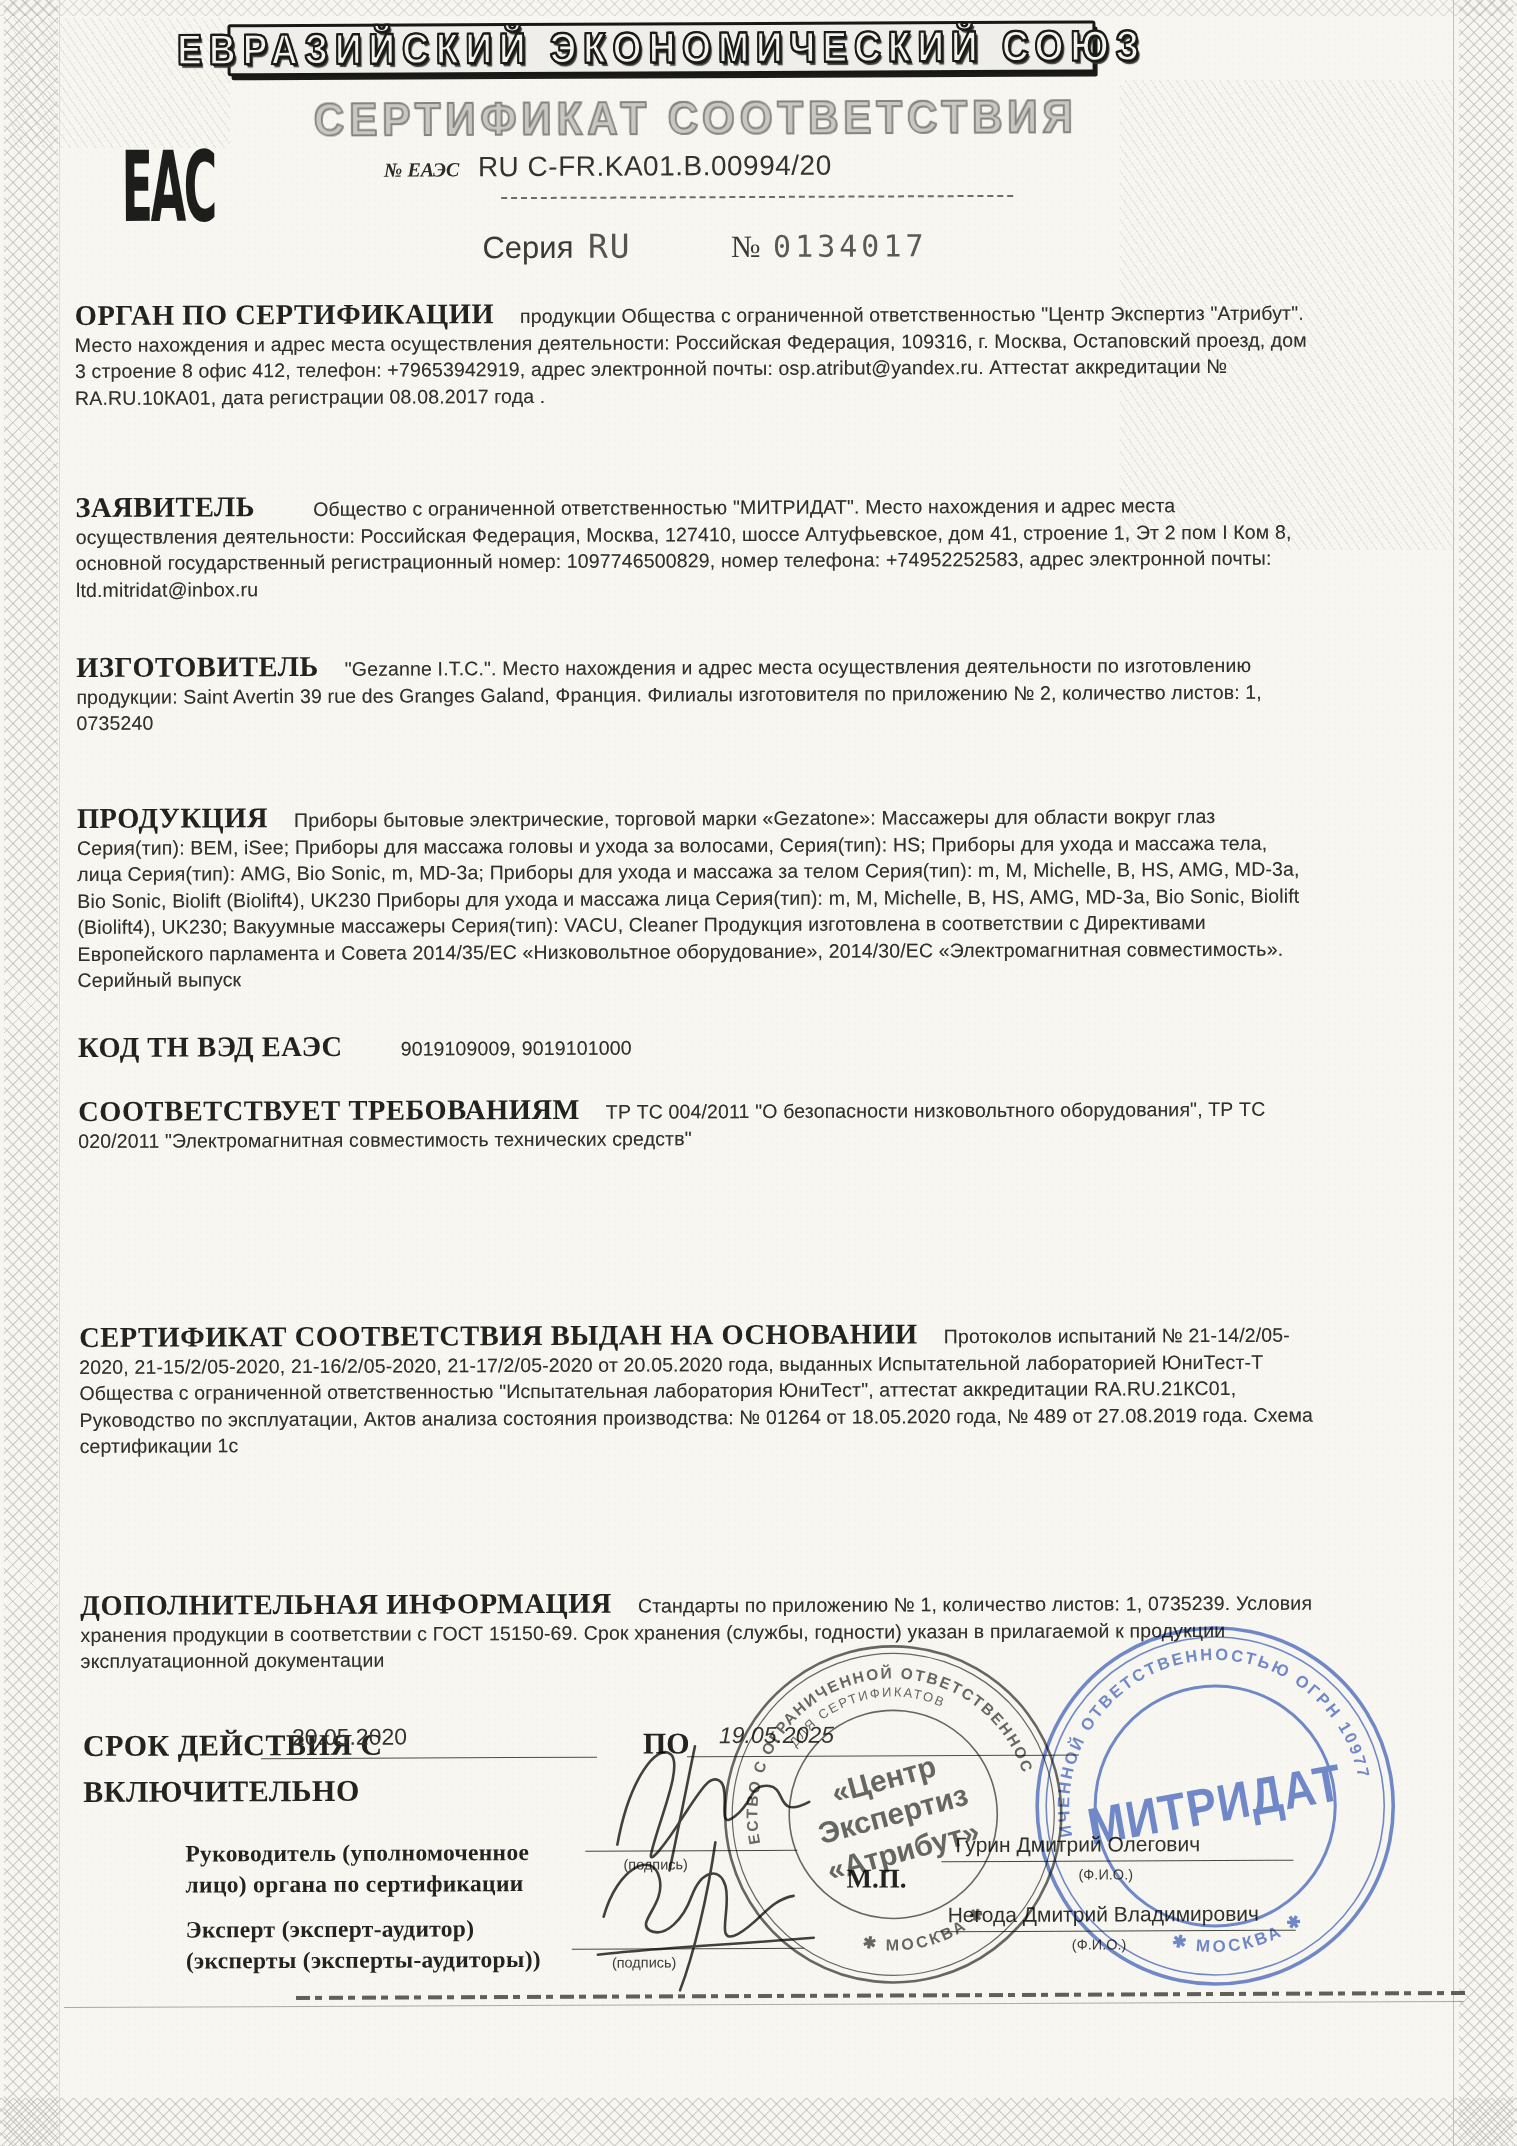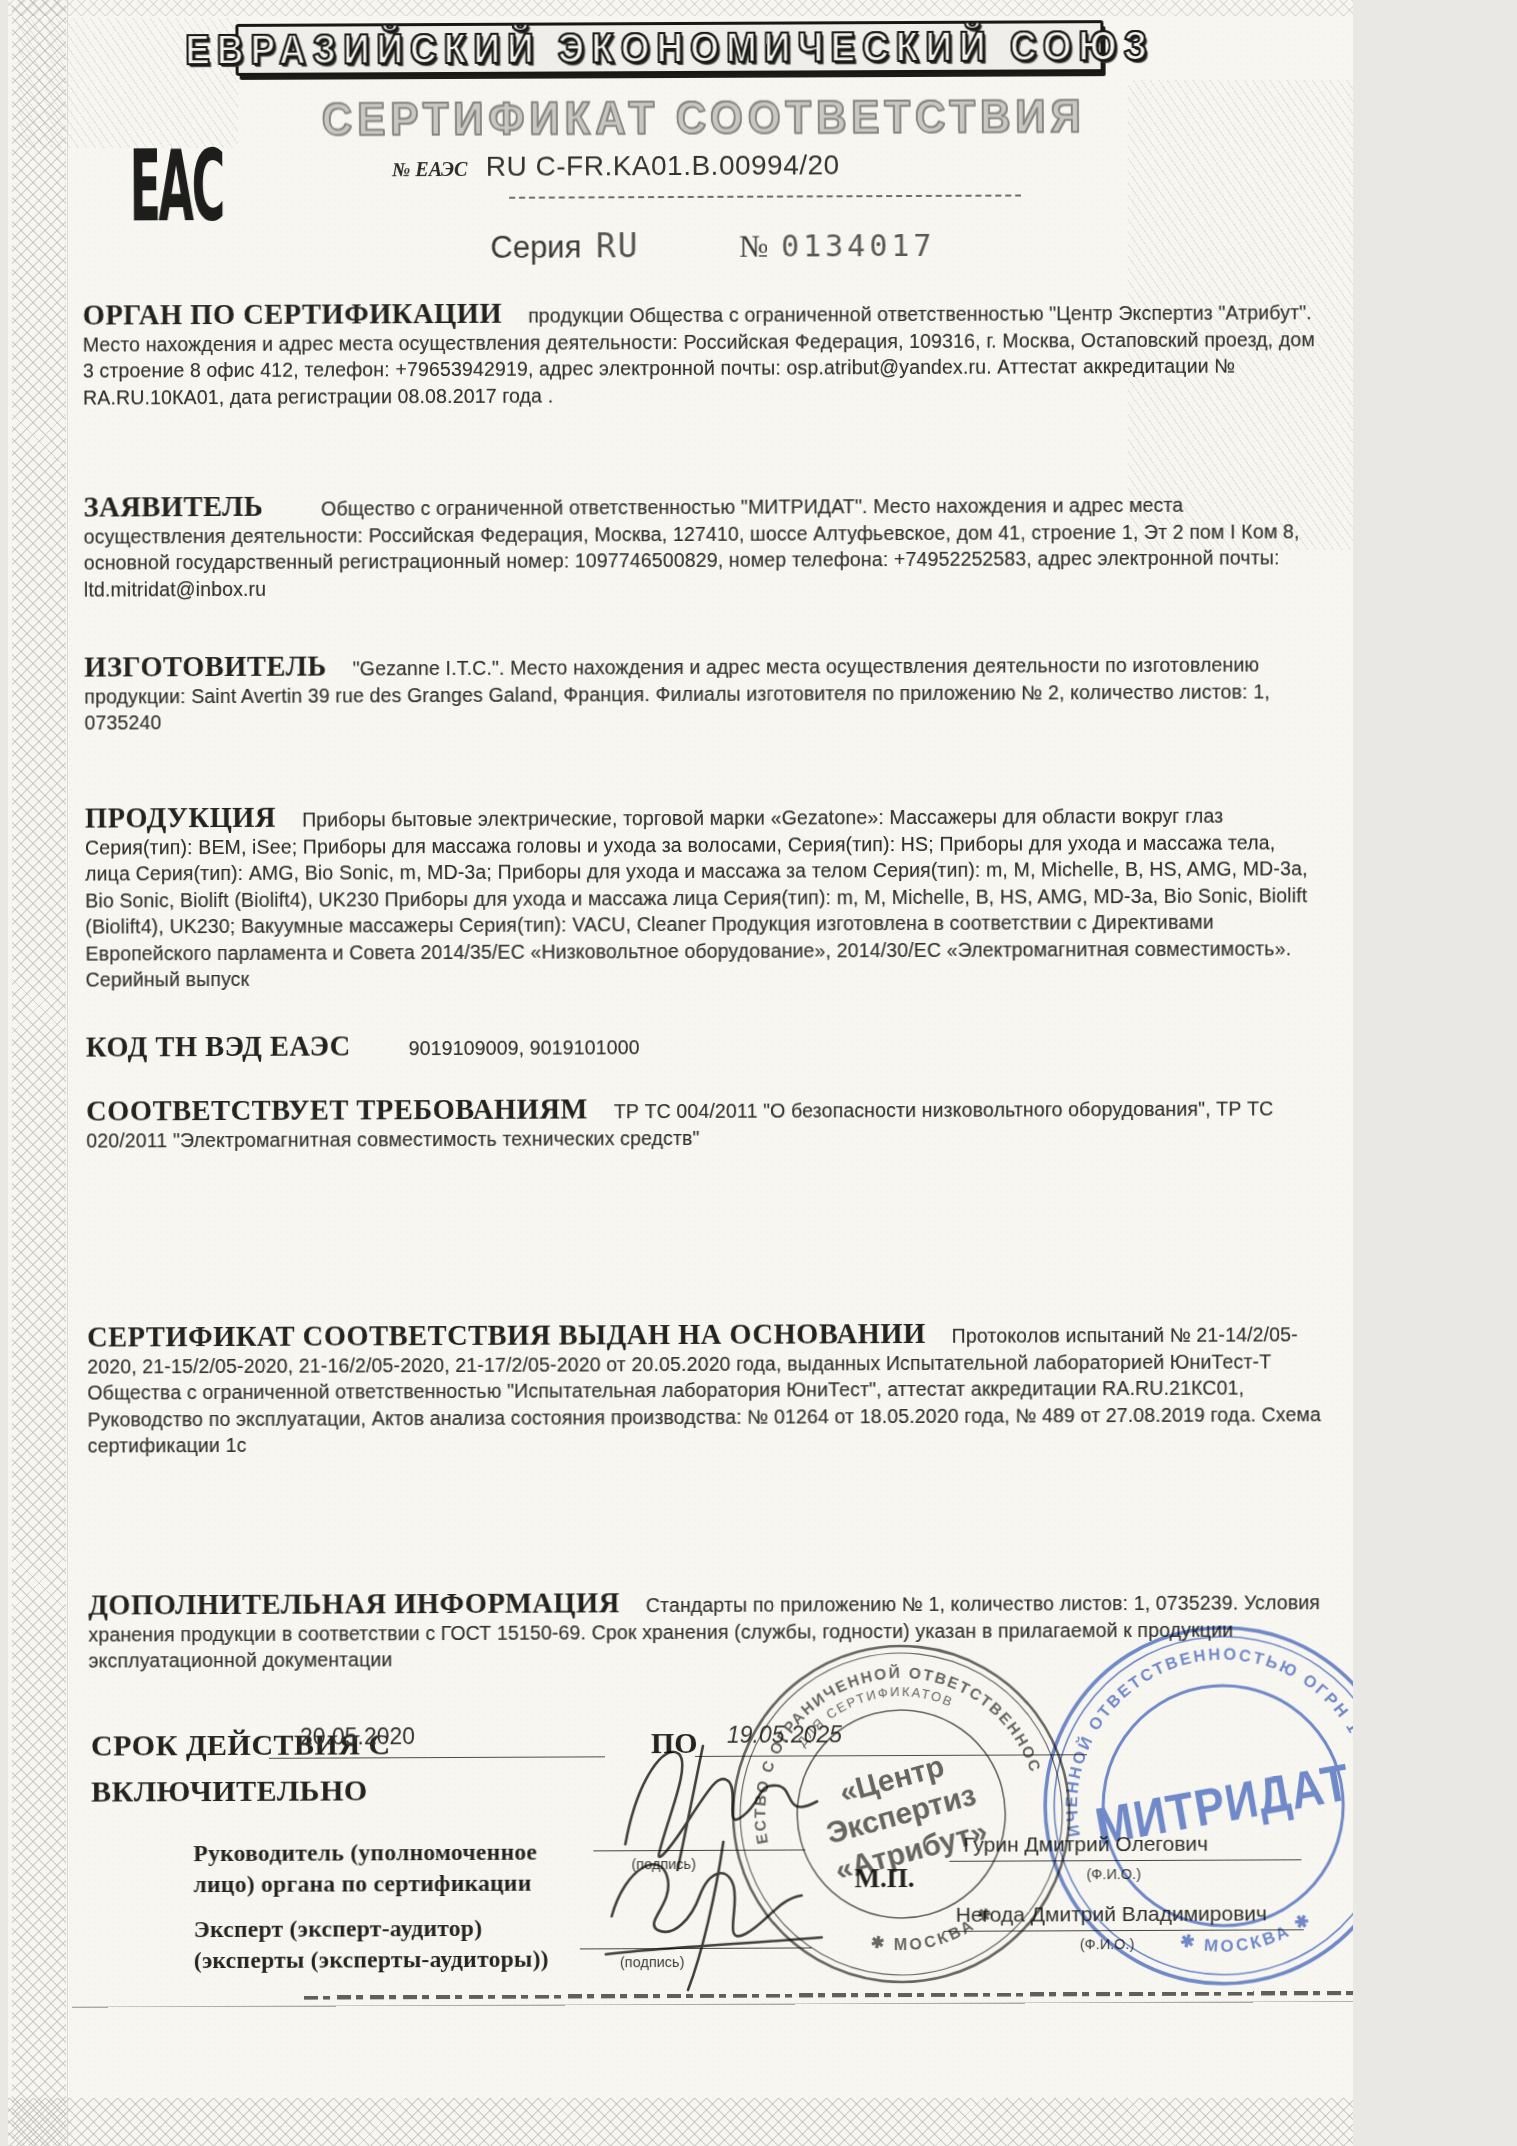--- a/index.html
+++ b/index.html
@@ -1,23 +1,22 @@
 <!DOCTYPE html>
 <html><head>
 <meta charset="utf-8">
 <style>
   html,body{margin:0;padding:0;background:#e9e8e4;}
   .page{
-    position:relative; width:1345px; height:2146px; overflow:hidden;
+    position:relative; width:1517px; height:2146px; overflow:hidden;
     background:#f7f6f1;
     background-image:radial-gradient(rgba(60,60,55,.015) 1px, transparent 1px);
     background-size:6px 6px;
     font-family:"Liberation Sans", sans-serif;
     color:#2e2e2c;
-    margin-left:8px;
   }
   .content{position:absolute; inset:0; transform:rotate(-0.25deg);}
   
   .lattice{
     position:absolute;
     background-image:
       repeating-linear-gradient(45deg, rgba(130,130,124,.5) 0 1.4px, transparent 1.4px 8.5px),
       repeating-linear-gradient(-45deg, rgba(130,130,124,.5) 0 1.4px, transparent 1.4px 8.5px);
     opacity:.55;
   }

